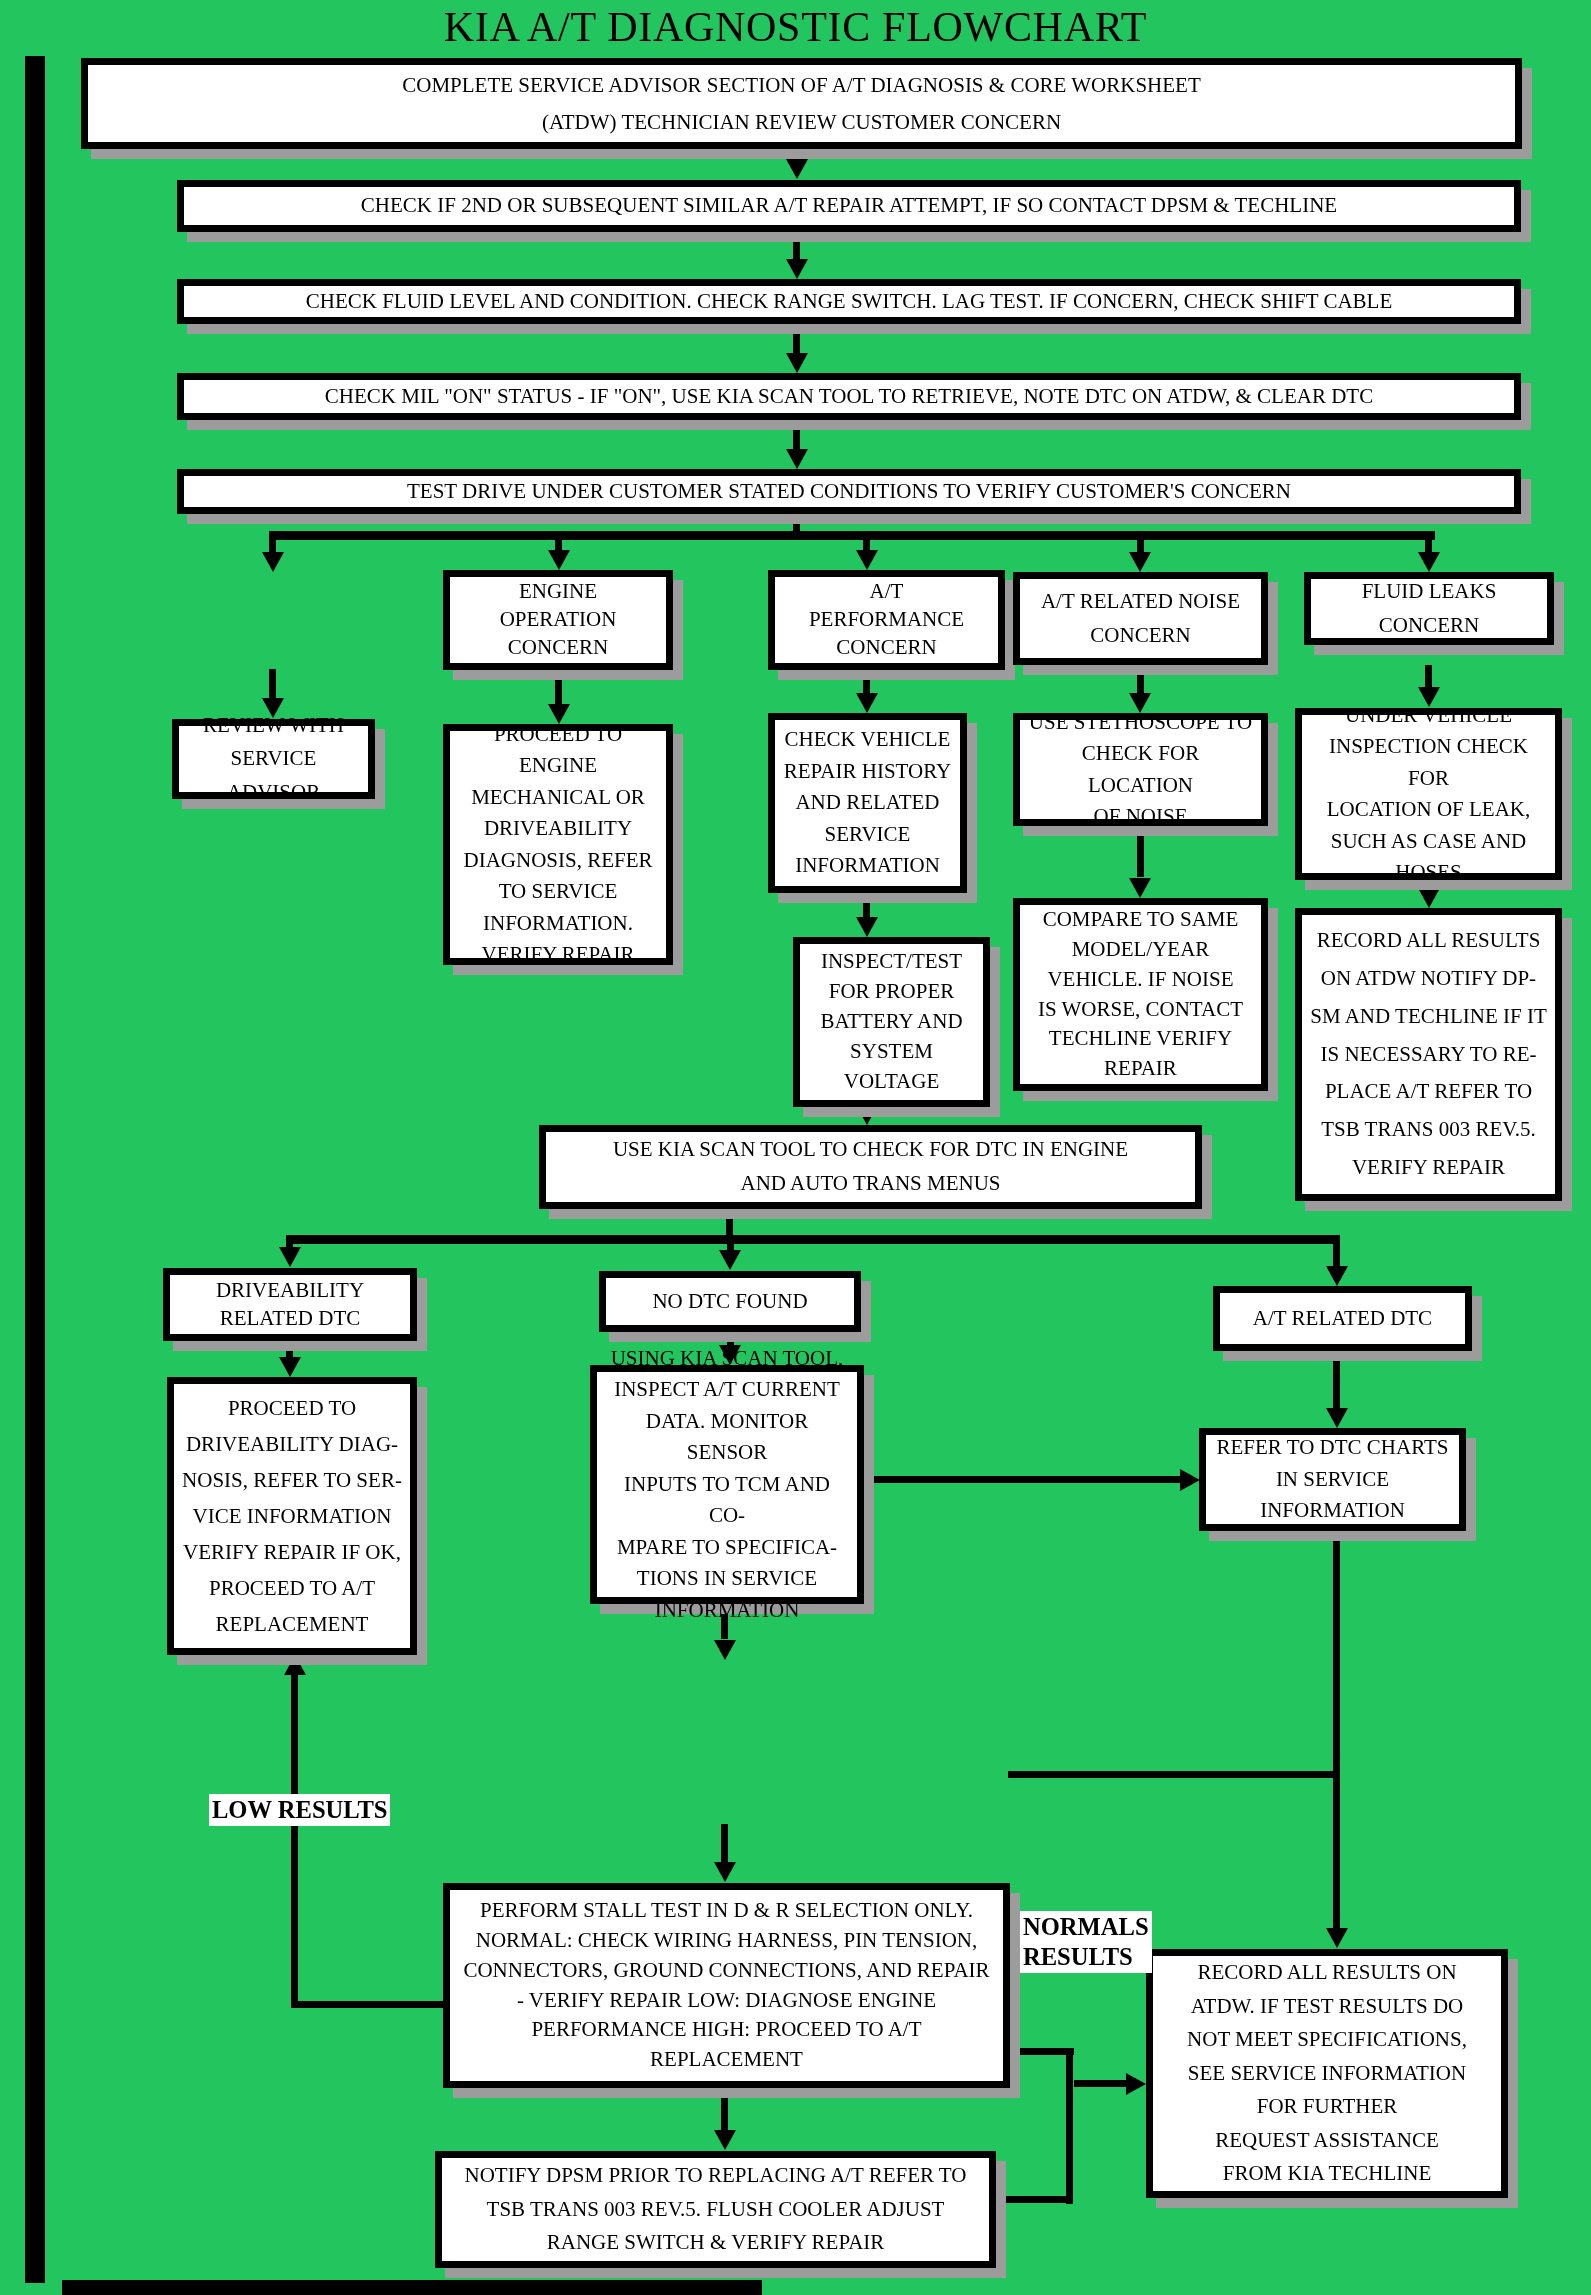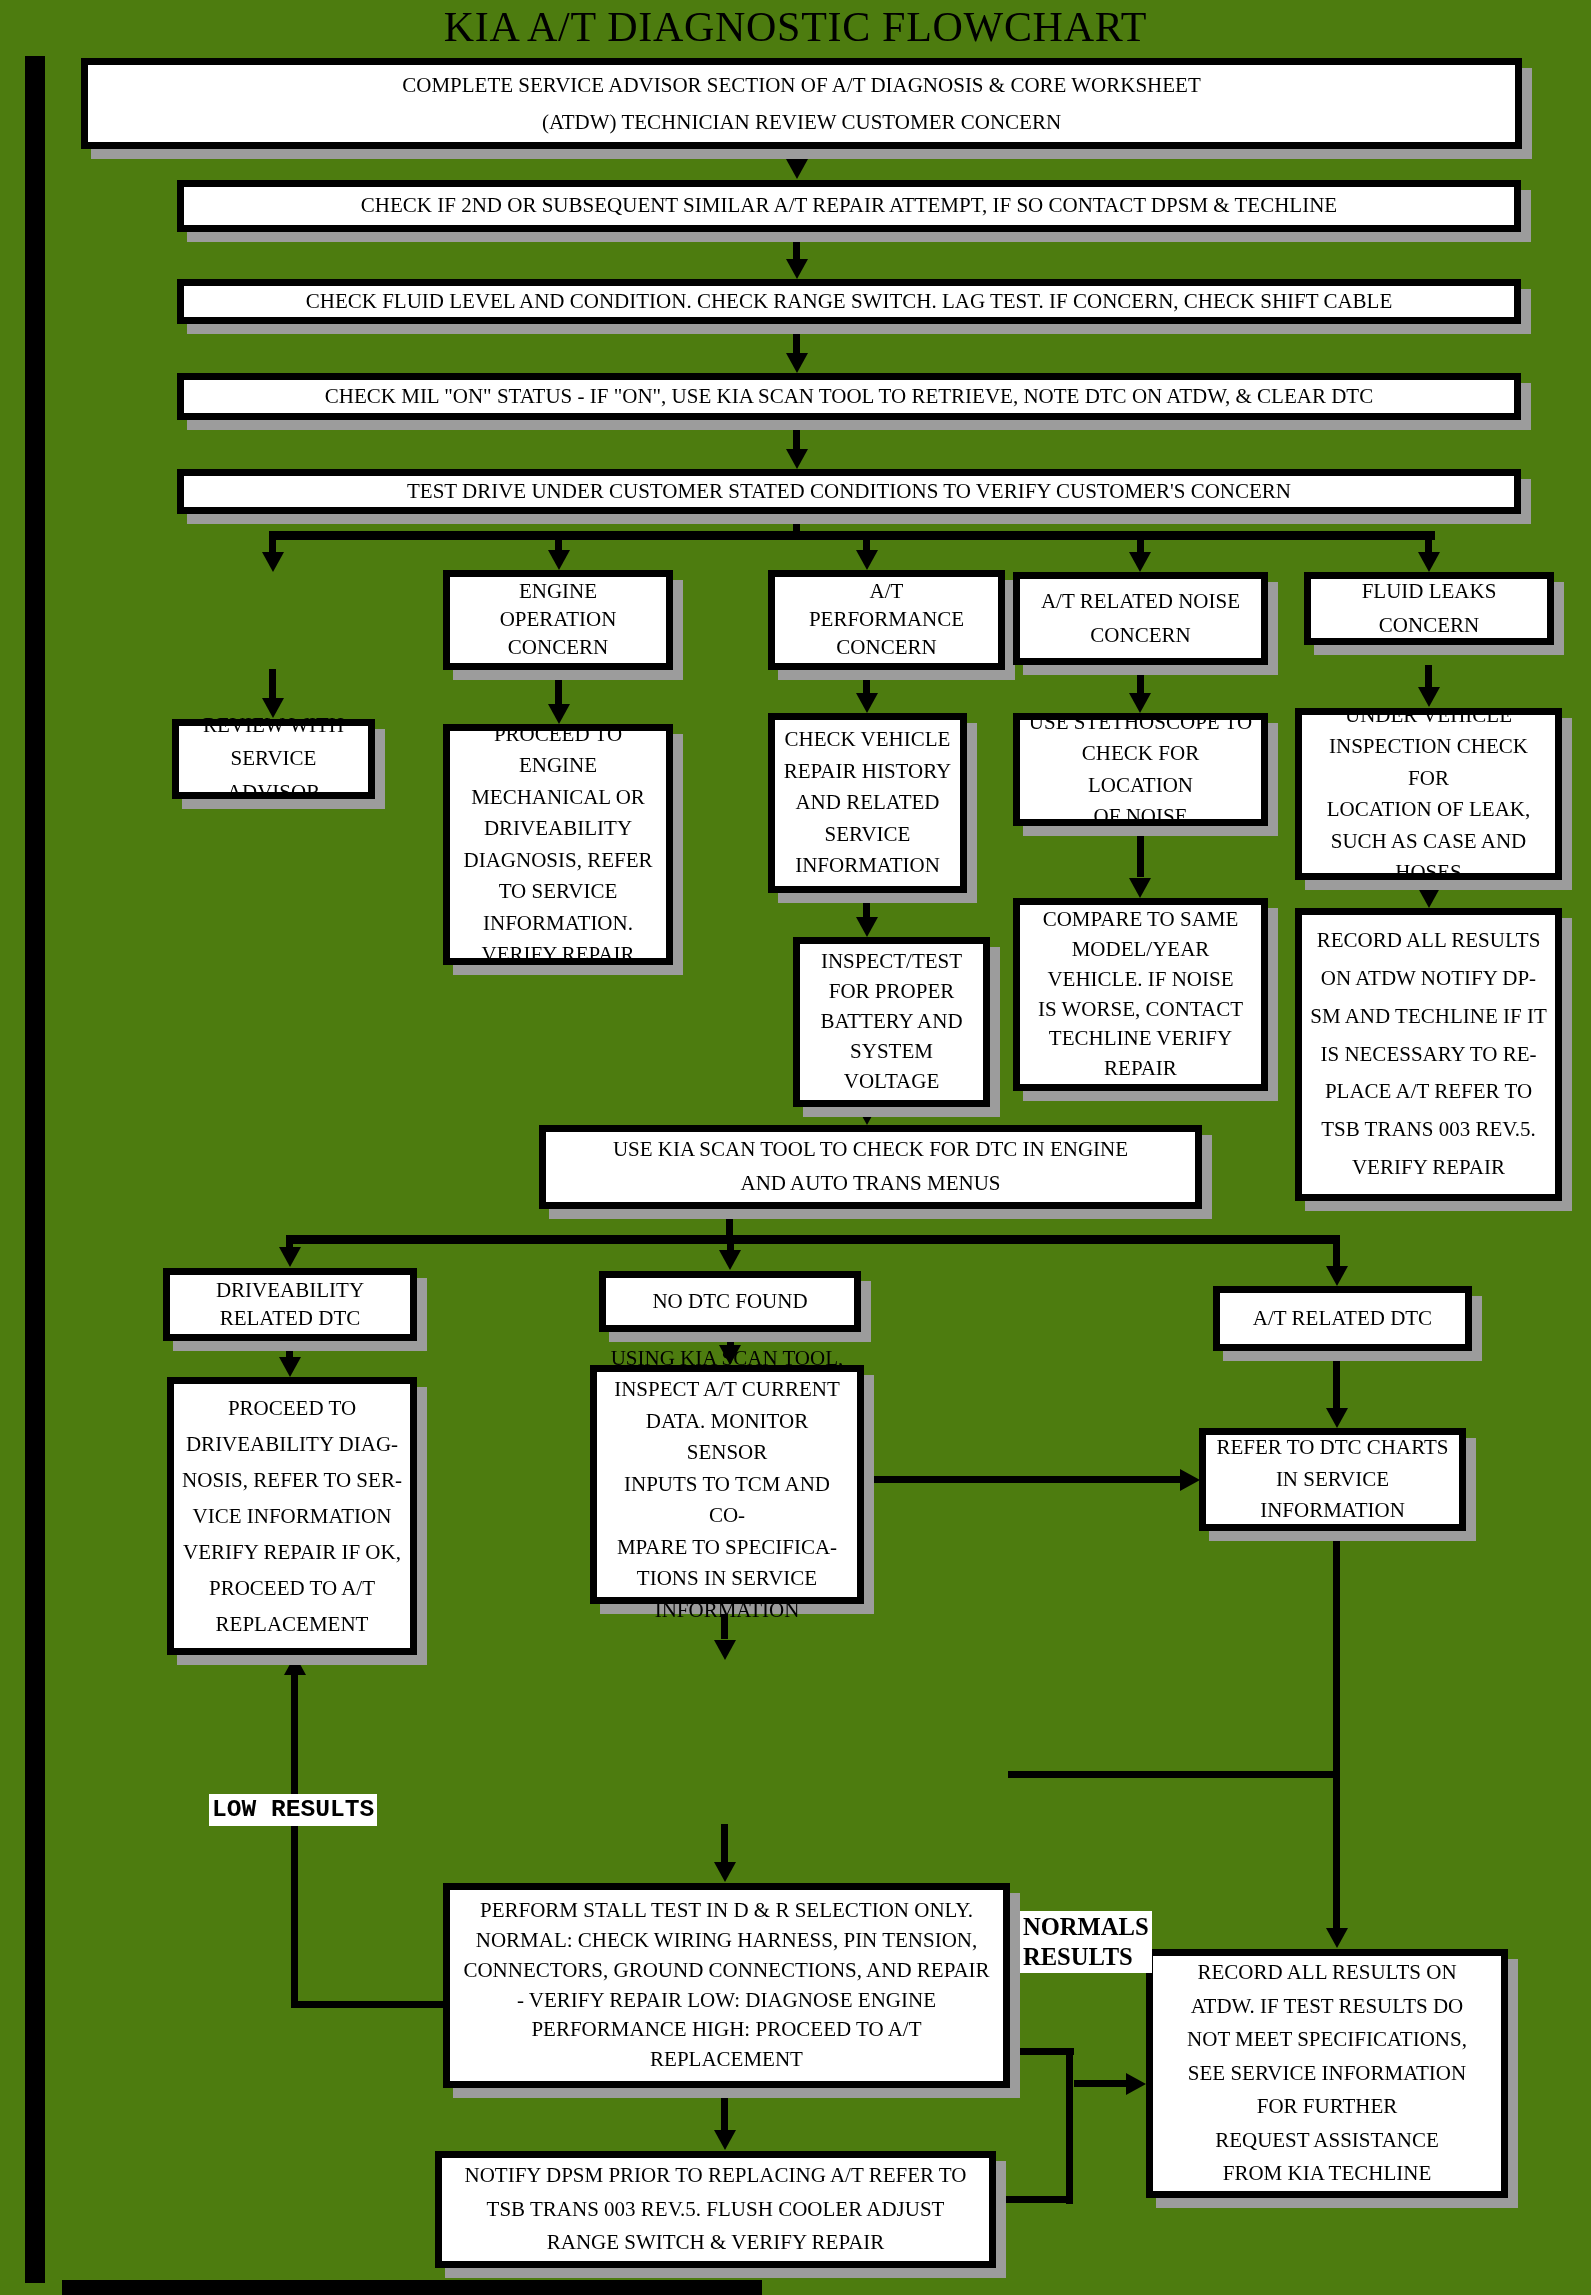--- a/index.html
+++ b/index.html
@@ -1,16 +1,16 @@
 <!DOCTYPE html>
 <html style="font-size:11.6px"><head>
 <meta charset="utf-8">
 <style>
   html,body{margin:0;padding:0;background:#ffffff;}
-  .page{position:relative;width:1591px;height:2295px;background:#4d7c0f;
+  .page{position:relative;width:1591px;height:2295px;background:#22c55e;
         font-family:"Liberation Serif", serif;color:#000;overflow:hidden;}
   .title{position:absolute;top:2.9px;left:0;width:100%;text-align:center;
          font-size:42px;letter-spacing:0.7px;z-index:2;}
   .bx{position:absolute;border:7.2px solid #000;background:#fff;
       box-shadow:10px 10px 0 #9c9c9c;display:flex;align-items:center;justify-content:center;
       text-align:center;white-space:pre-line;font-size:21px;line-height:1.5;
       box-sizing:border-box;padding:2.9px 7.2px;z-index:2;}
   .lh13{line-height:1.32}.lh14{line-height:1.42}.lh16{line-height:1.6}
   .lh17{line-height:1.72}.lh18{line-height:1.8}
   .ln{position:absolute;background:#000;z-index:1;}
@@ -191,21 +191,21 @@
   <div class="bx lh14" style="left:443px;top:1883px;width:567px;height:205px;">PERFORM STALL TEST IN D &amp; R SELECTION ONLY.
 NORMAL: CHECK WIRING HARNESS, PIN TENSION,
 CONNECTORS, GROUND CONNECTIONS, AND REPAIR
 - VERIFY REPAIR LOW: DIAGNOSE ENGINE
 PERFORMANCE HIGH: PROCEED TO A/T
 REPLACEMENT</div>
 
   <div class="ah up" style="left:284px;top:1655px;"></div>
   <div class="ln" style="left:291px;top:1675px;width:7.2px;height:332px;"></div>
   <div class="ln" style="left:291px;top:2001px;width:155px;height:7.2px;"></div>
-  <div class="lbl" style="left:209px;top:1794px;font-family:Liberation Mono, monospace;">LOW RESULTS</div>
+  <div class="lbl" style="left:209px;top:1794px;">LOW RESULTS</div>
 
   <div class="lbl" style="left:1020px;top:1911px;">NORMALS
 RESULTS</div>
   <div class="ln" style="left:1010px;top:2048px;width:64px;height:7.2px;"></div>
   <div class="ln" style="left:1066px;top:2048px;width:7.2px;height:156px;"></div>
   <div class="ln" style="left:1074px;top:2080px;width:54px;height:7.2px;"></div>
   <div class="ah right" style="left:1126px;top:2073px;"></div>
   <div class="ln" style="left:997px;top:2196px;width:72px;height:7.2px;"></div>
 
   <div class="bx lh16" style="left:1146px;top:1949px;width:362px;height:249px;">RECORD ALL RESULTS ON

